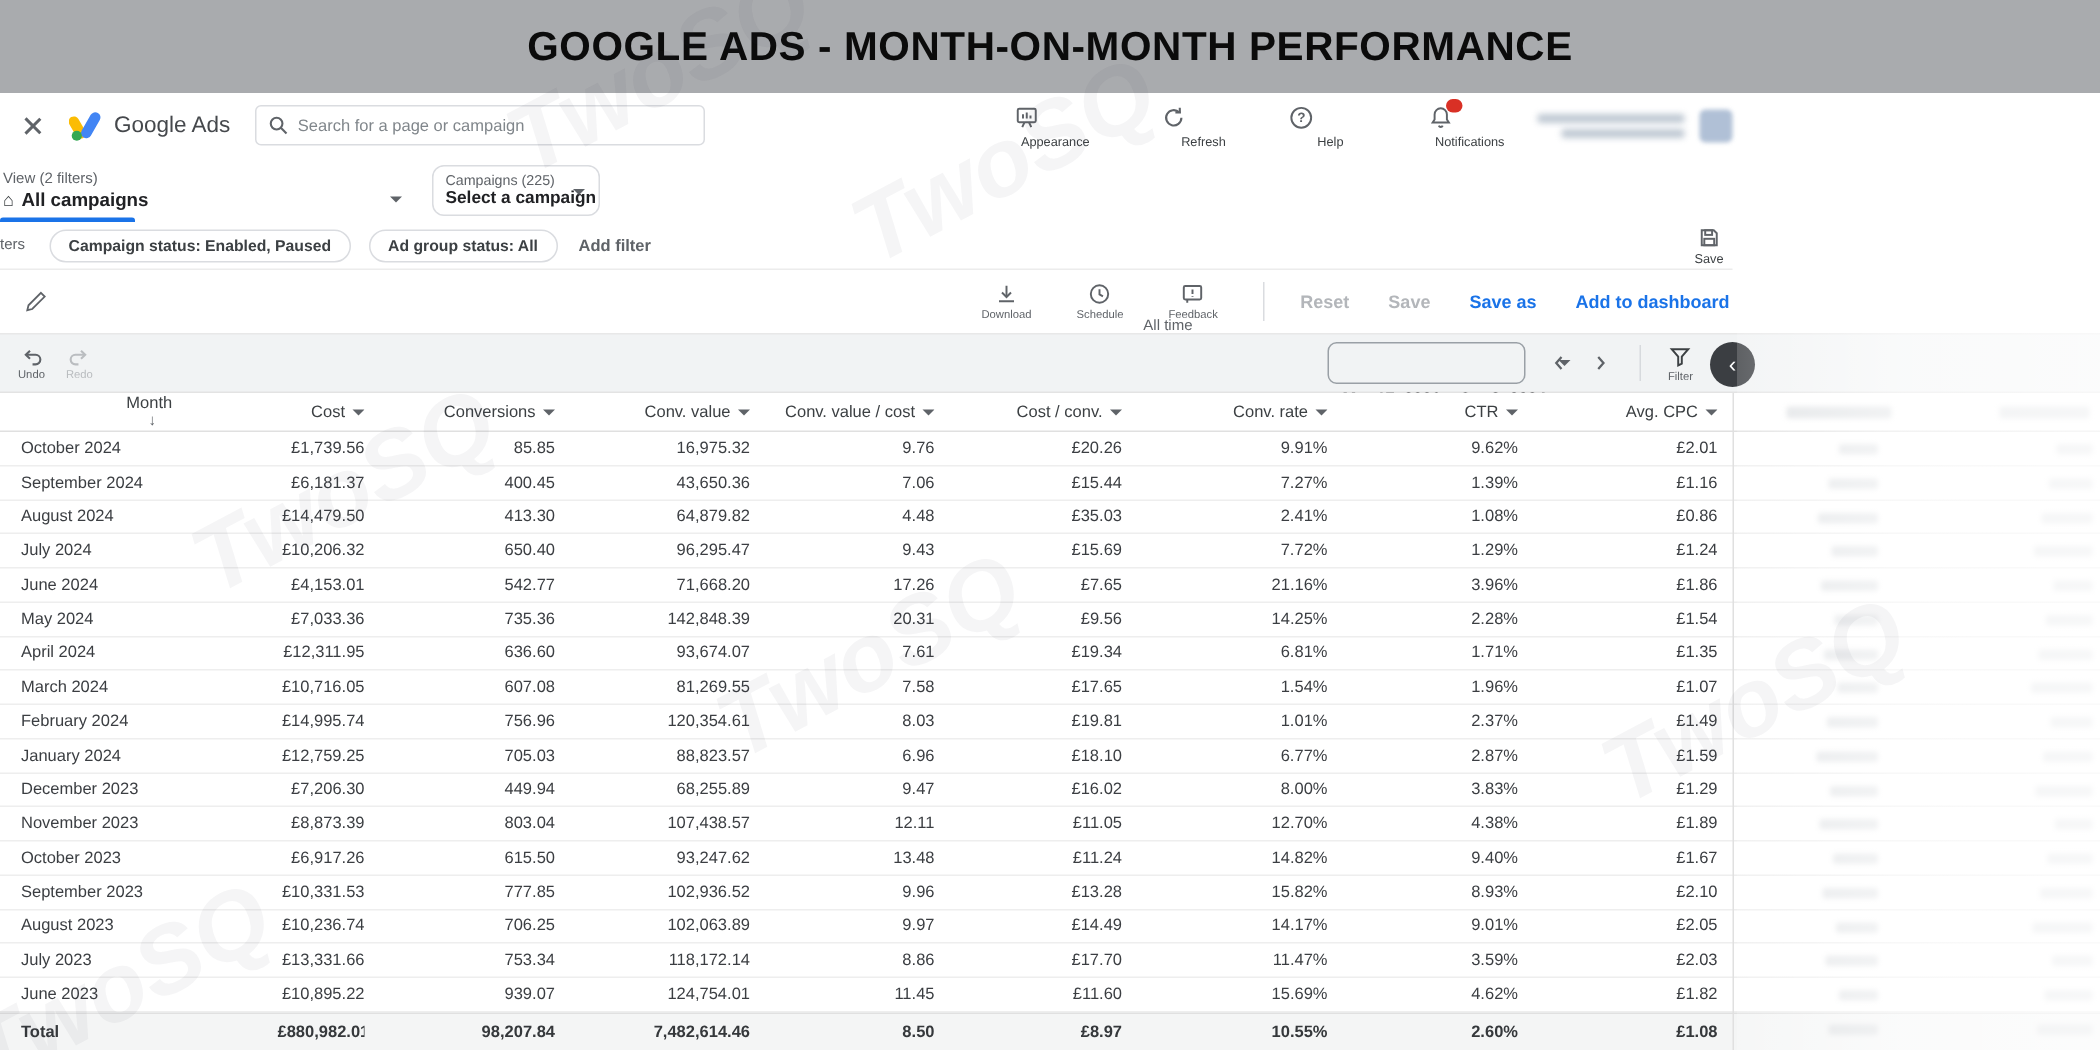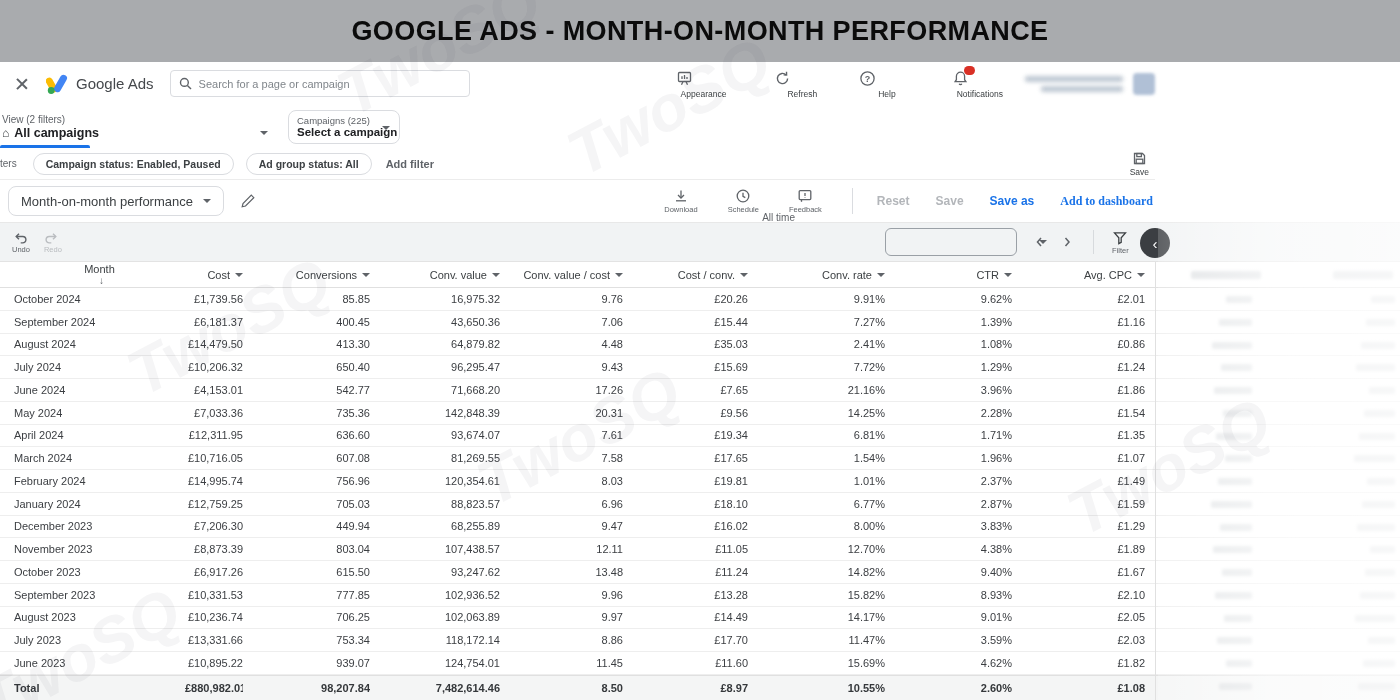--- a/index.html
+++ b/index.html
@@ -56,27 +56,27 @@
   .report-select { margin-left:8px; height:30px; border:1px solid #dadce0; border-radius:8px; display:flex; align-items:center; padding:0 12px; gap:10px; cursor:pointer; }
   .report-select .txt { font-size:13px; color:#3c4043; white-space:nowrap; }
   .pencil-btn { margin-left:16px; cursor:pointer; display:flex; }
   .right-tools { margin-left:auto; display:flex; align-items:center; }
   .rtool { display:flex; flex-direction:column; align-items:center; gap:1px; margin-right:30px; cursor:pointer; }
   .rtool .lbl { font-size:7.5px; color:#5f6368; }
   .vsep { width:1px; height:26px; background:#dadce0; margin-right:24px; }
   .txtbtn { font-size:12px; font-weight:600; margin-right:26px; white-space:nowrap; cursor:pointer; }
   .txtbtn.disabled { color:#b3b6ba; cursor:default; }
   .txtbtn.blue { color:#1a73e8; }
-  .txtbtn:last-child { margin-right:2px;font-family:Liberation Serif, serif; }
+  .txtbtn:last-child { margin-right:2px; }
   .alltime { position:absolute; right:360px; bottom:-1px; font-size:10px; color:#5f6368; }
 
   
   .graybar { height:40px; width:1400px; background:#f1f3f4; border-top:1px solid #e8e8e8; border-bottom:1px solid #e3e3e3; display:flex; align-items:center; position:relative; }
   .hist { display:flex; gap:14px; margin-left:12px; }
-  .hbtn { display:flex; flex-direction:column; gap:0; cursor:pointer; }
+  .hbtn { display:flex; flex-direction:column; align-items:center; gap:0; cursor:pointer; }
   .hbtn .lbl { font-size:7.5px; color:#5f6368; }
   .hbtn.disabled .lbl { color:#b9bcbf; }
   .gb-right { position:absolute; left:885px; top:0; height:100%; display:flex; align-items:center; }
   .datebox { width:132px; height:28px; border:1px solid #9aa0a6; border-radius:6px; display:flex; align-items:center; padding:0 9px; gap:8px; cursor:pointer; background:transparent; }
   .datebox .txt { font-size:11px; font-weight:600; color:#202124; white-space:nowrap;margin-top:47px; }
   .chev { margin-left:16px; cursor:pointer; display:flex; }
   .gb-sep { width:1px; height:24px; background:#d7dadd; margin:0 18px 0 20px; }
   .filter-btn { display:flex; flex-direction:column; align-items:center; gap:1px; cursor:pointer; }
   .filter-btn .lbl { font-size:7.5px; color:#5f6368; }
   .circle-toggle { position:absolute; left:1140px; top:5px; width:30px; height:30px; border-radius:50%; background:#3b3e42; color:#fff; display:flex; align-items:center; justify-content:center; font-size:15px; cursor:pointer; }
@@ -215,24 +215,20 @@
           <path d="M2.5 2.5 h8 l2 2 v8 h-10 z"></path>
           <rect x="4.8" y="2.5" width="4.6" height="3.1"></rect>
           <rect x="4.2" y="8.2" width="6.6" height="4.3"></rect>
         </svg>
       </span>
       <span class="lbl">Save</span>
     </div>
   </div>
 
   <div class="titlerow">
-    <div class="report-select">
-      <span class="txt">Month-on-month performance</span>
-      <span class="caret"></span>
-    </div>
     <span class="pencil-btn">
       <span>
         <svg class="ic" width="16" height="16" viewBox="0 0 16 16" fill="none" stroke="#5f6368" stroke-width="1.2">
           <path d="M11.3 2.2 l2.5 2.5 -8.3 8.3 -3.3 .8 .8 -3.3 z"></path>
         </svg>
       </span>
     </span>
 
     <div class="right-tools">
       <div class="rtool">

